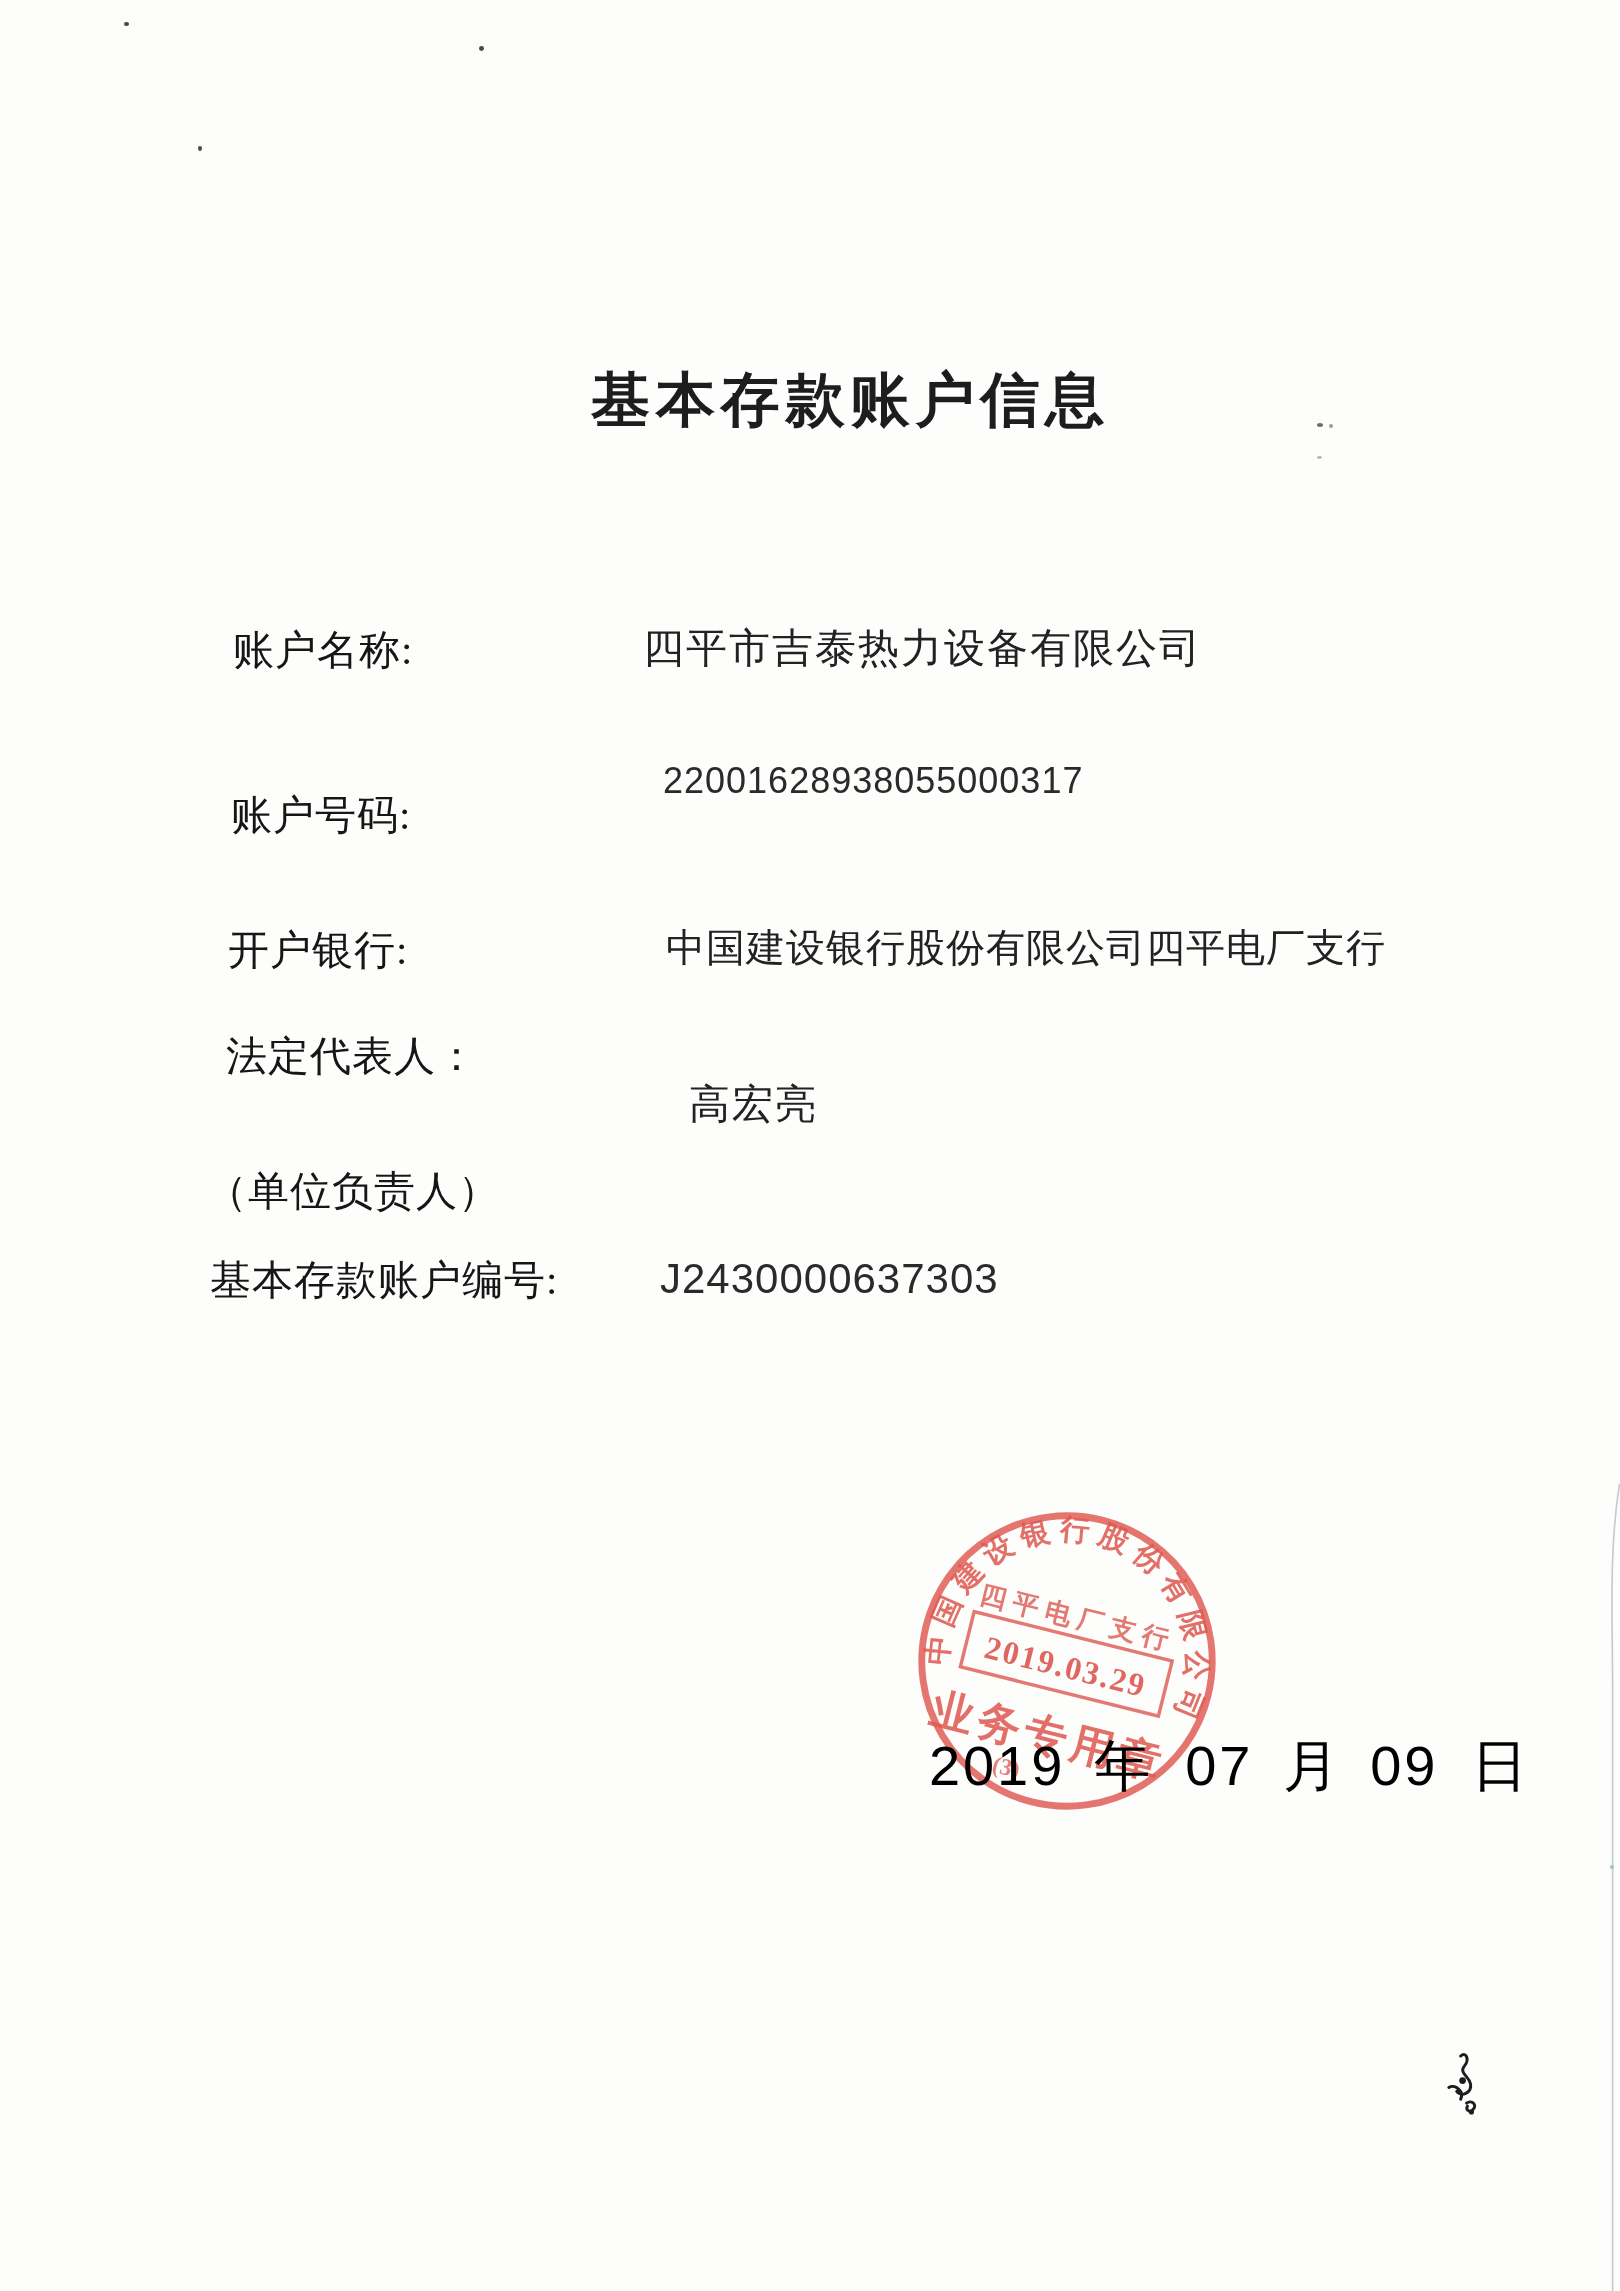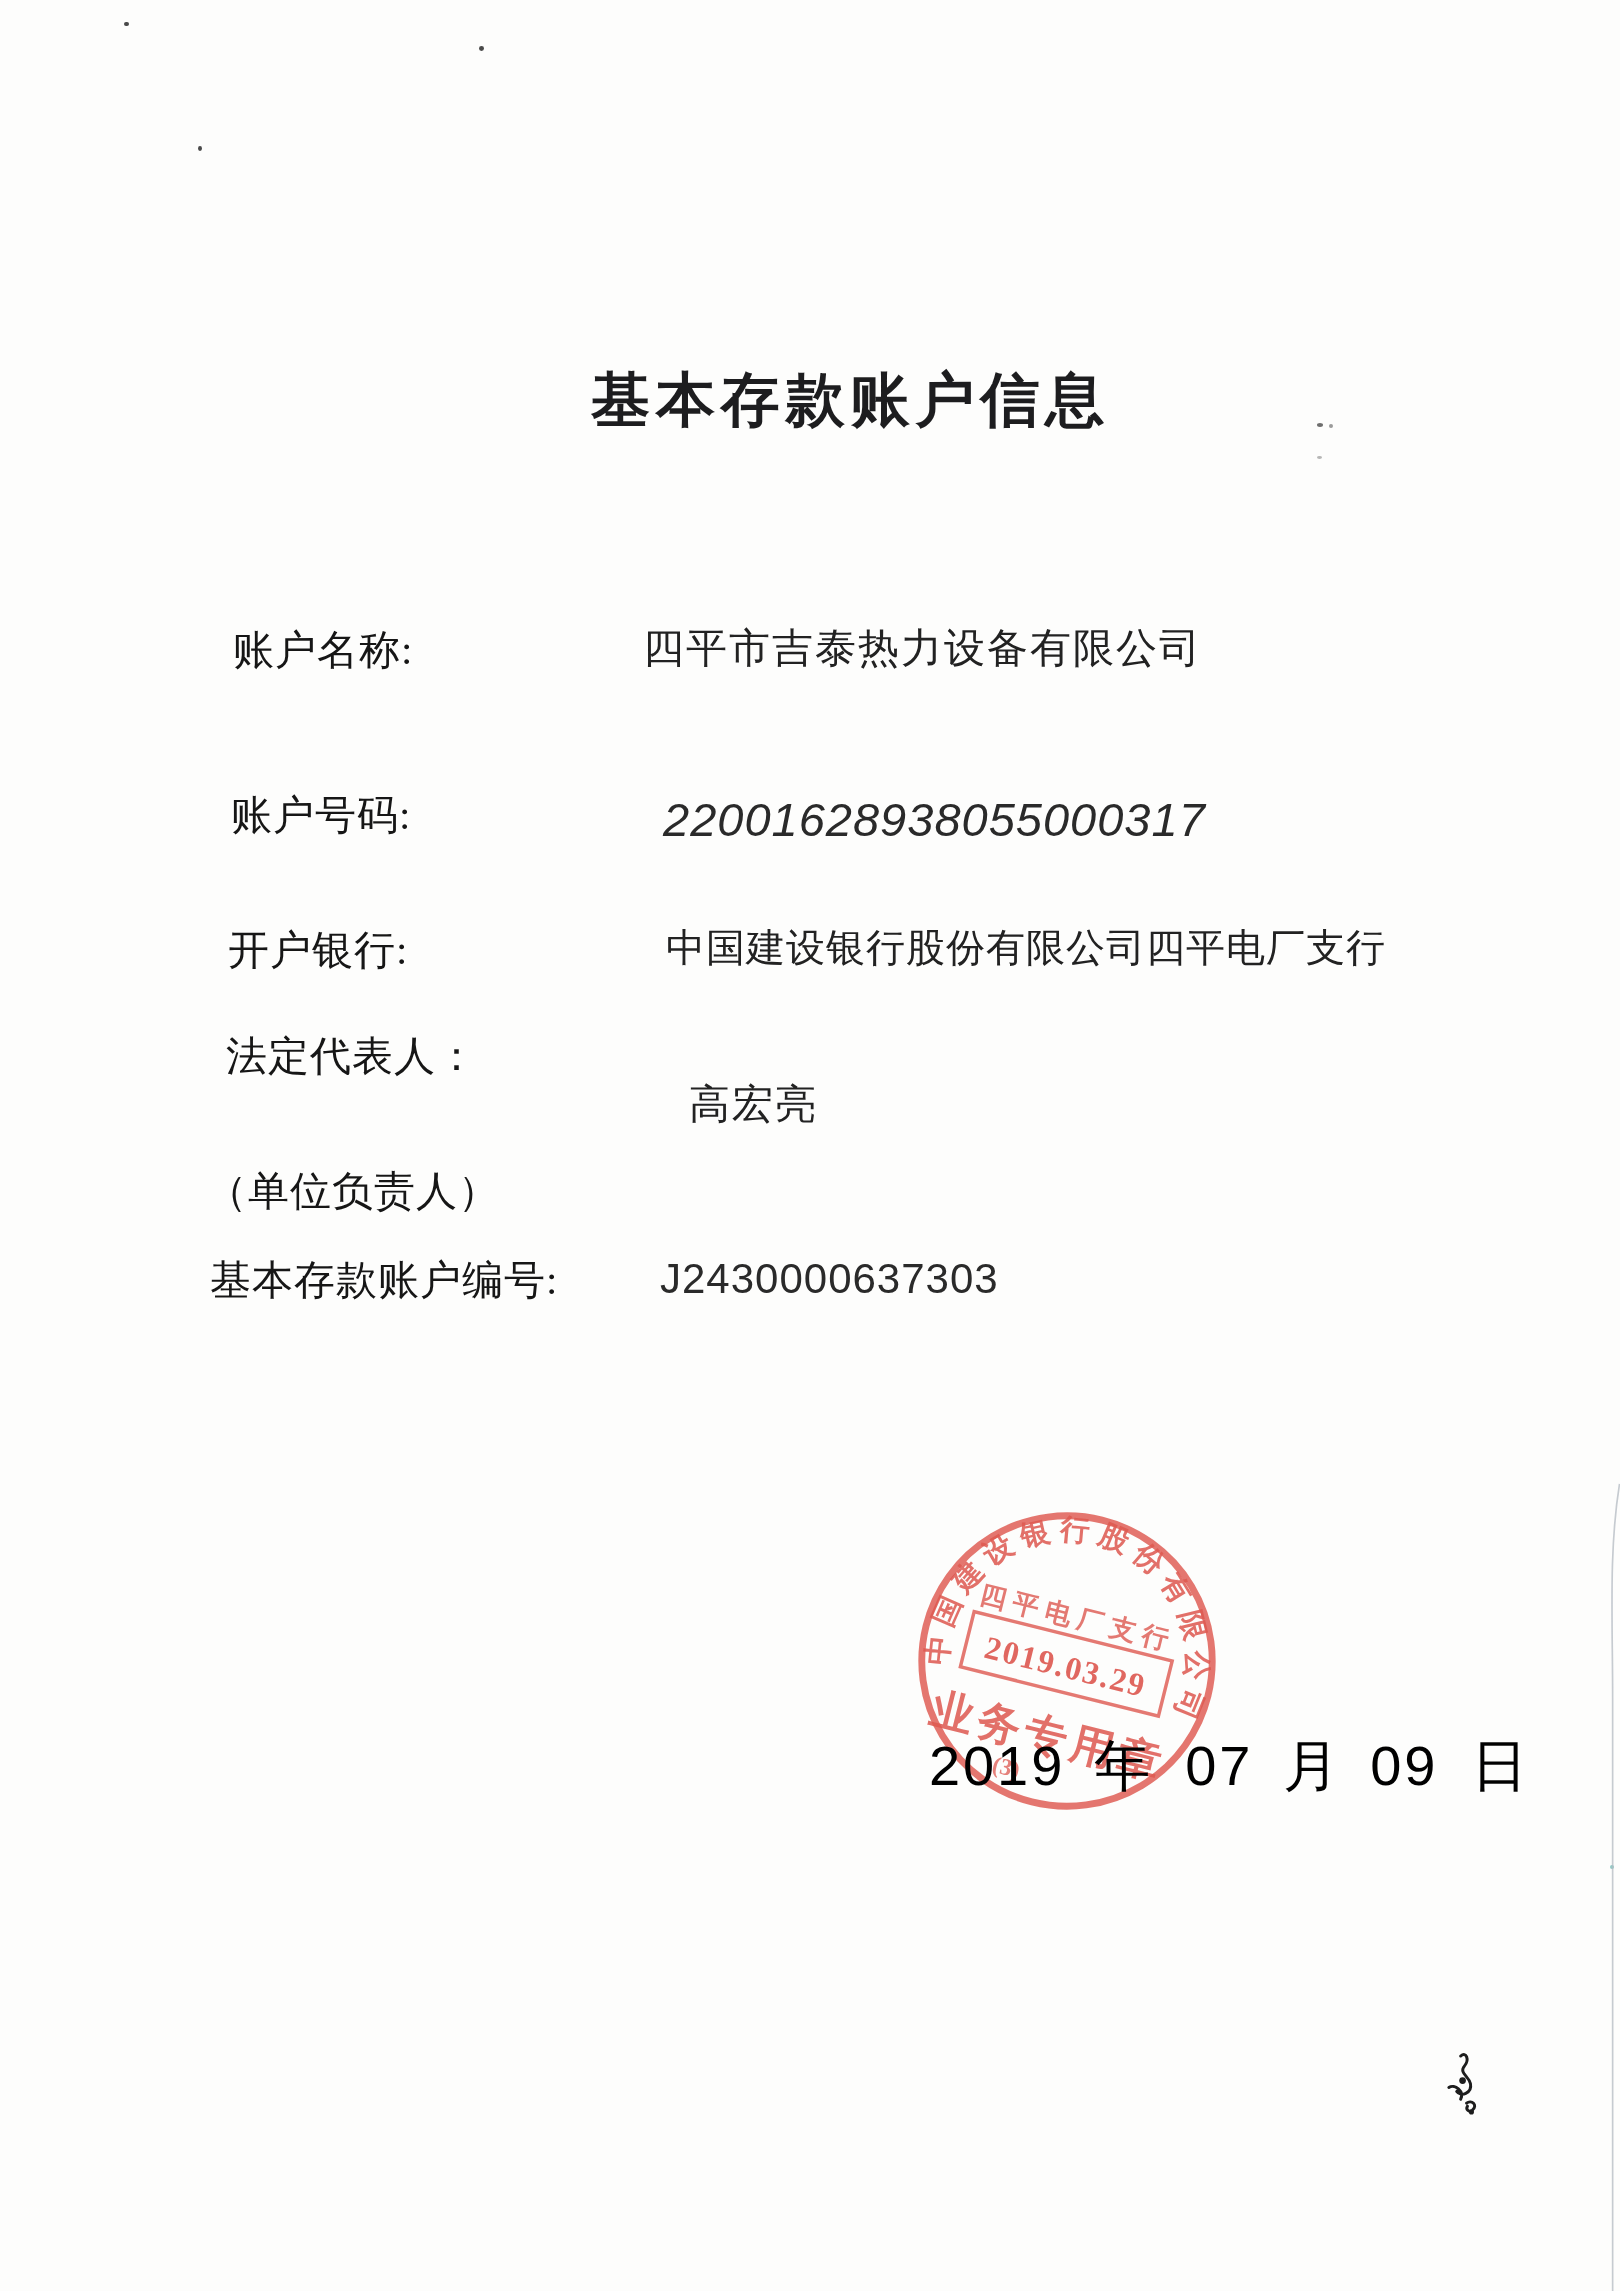--- a/index.html
+++ b/index.html
@@ -23,21 +23,21 @@
   .fvalue{
     font-size:41px;font-weight:400;color:#222;white-space:nowrap;letter-spacing:2px;
   }
   .mono-num{
     font-family:"Liberation Sans","DejaVu Sans",sans-serif;
     font-weight:400;color:#2a2a2a;letter-spacing:1px;
   }
   .lbl-name{left:233px;top:623px;}
   .val-name{left:643px;top:621px;}
   .lbl-number{left:231px;top:788px;}
-  .val-number{left:663px;top:792px;font-size:47px;font-style:italic;}
+  .val-number{left:663px;top:760px;font-size:36px;}
   .lbl-bank{left:228px;top:923px;}
   .val-bank{left:666px;top:921px;font-size:39px;letter-spacing:1px;text-align:right;}
   .lbl-legal1{left:226px;top:1029px;}
   .lbl-legal2{left:206px;top:1164px;}
   .val-legal{left:669px;top:1077px;margin-left:20px;}
   .lbl-baseacct{left:210px;top:1253px;}
   .val-baseacct{left:660px;top:1255px;font-size:42px;}
   
   .date-line{
     left:929px;top:1729px;z-index:5;

